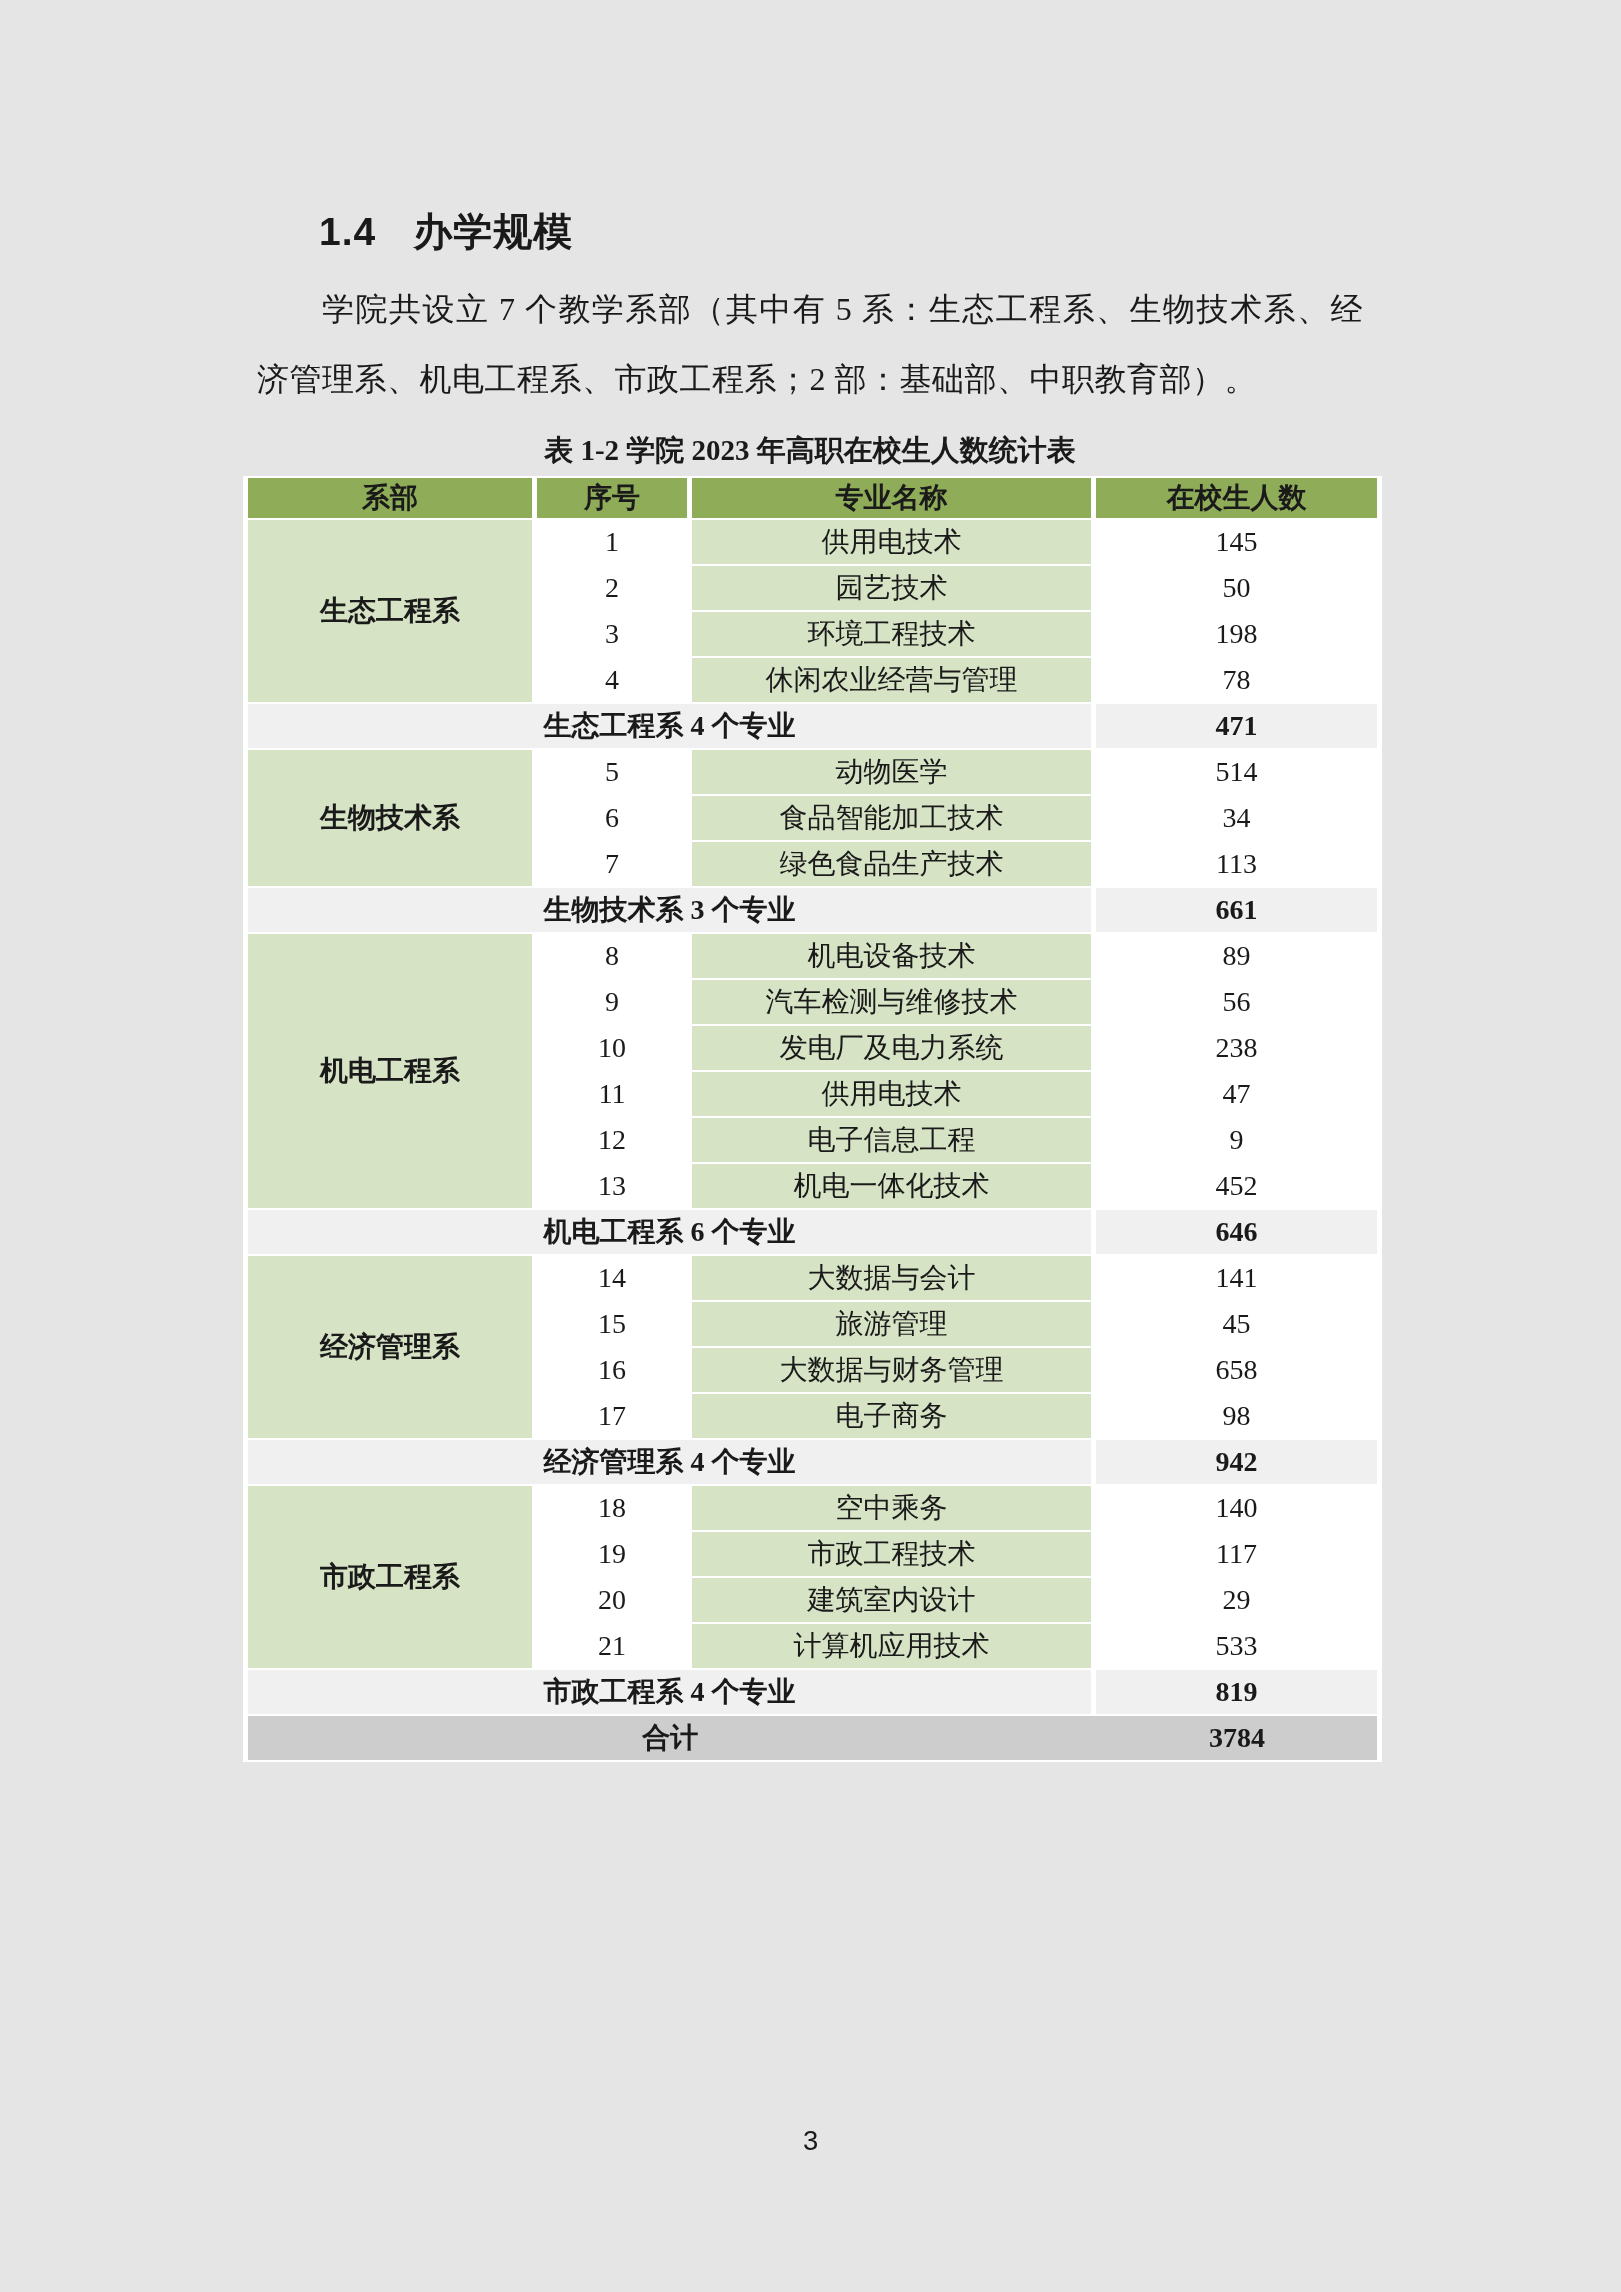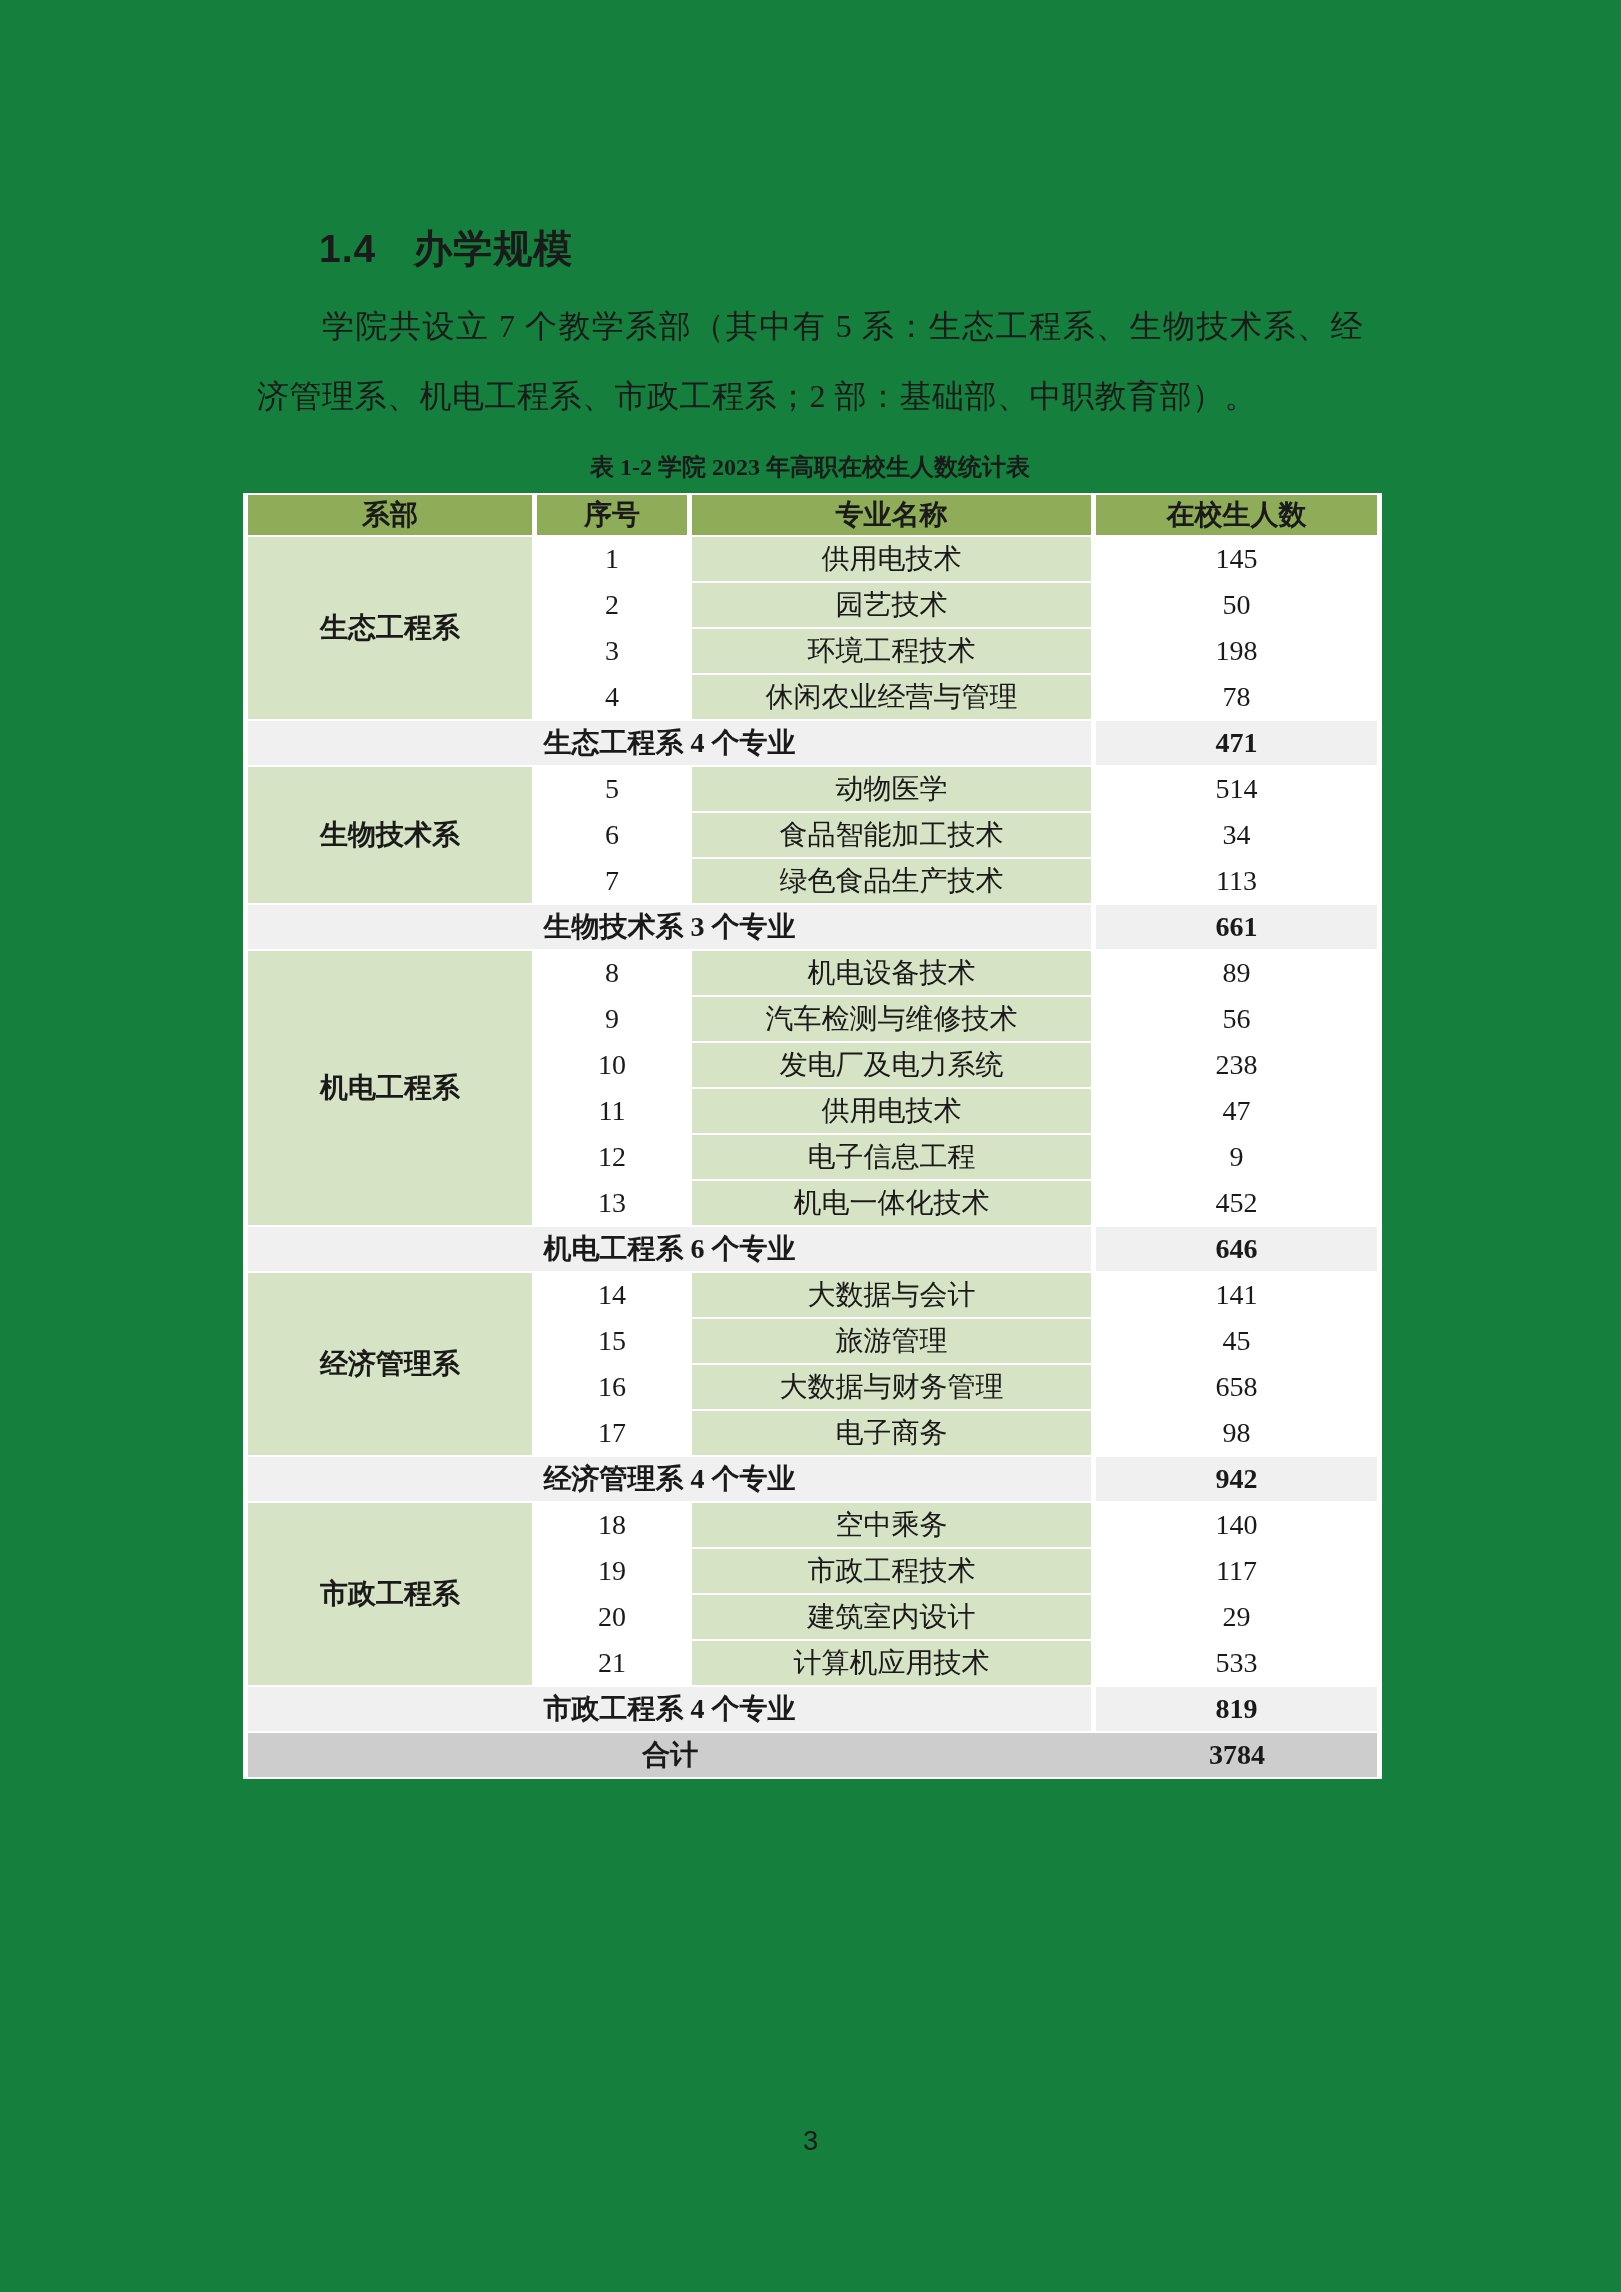--- a/index.html
+++ b/index.html
@@ -7,46 +7,46 @@
     --light-green:#D7E3C5;
     --summary-gray:#F0F0F0;
     --total-gray:#CDCDCD;
     --ink:#1A1A1A;
   }
   html,body{margin:0;padding:0;background:#fff;}
   .page{
     position:relative;
     width:1621px;height:2293px;
     margin:0 auto;
-    background:#15803d;
+    background:#e5e5e5;
     color:var(--ink);
     font-family:"Liberation Serif","DejaVu Serif",serif;
     box-sizing:border-box;
-    padding:17px 244px 0 243px;
+    padding:0 244px 0 243px;
     overflow:hidden;
   }
   h1.heading{
     margin:206px 0 0 76px;
     font-family:"Liberation Sans","DejaVu Sans",sans-serif;
     font-weight:bold;
     font-size:39px;line-height:51px;
     letter-spacing:1px;
   }
   h1.heading .num{margin-right:37px;}
   p.body-para{
     margin:14px;
     font-size:32px;line-height:70px;
     text-align:justify;
     text-indent:65px;
     letter-spacing:0.5px;
   }
   p.body-para.first{margin-top:16.7px;}
   .caption{
     margin-top:17.6px;
-    font-size:24px;line-height:39px;
+    font-size:29px;line-height:39px;
     text-align:center;
     font-weight:600;
   }
   table.stats{
     width:100%;
     margin-top:5.9px;
     border-collapse:collapse;
     table-layout:fixed;
   }
   .stats th,.stats td{

